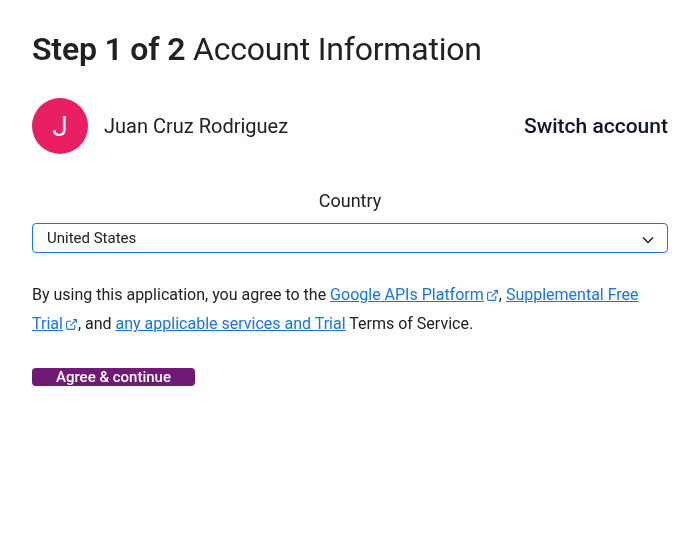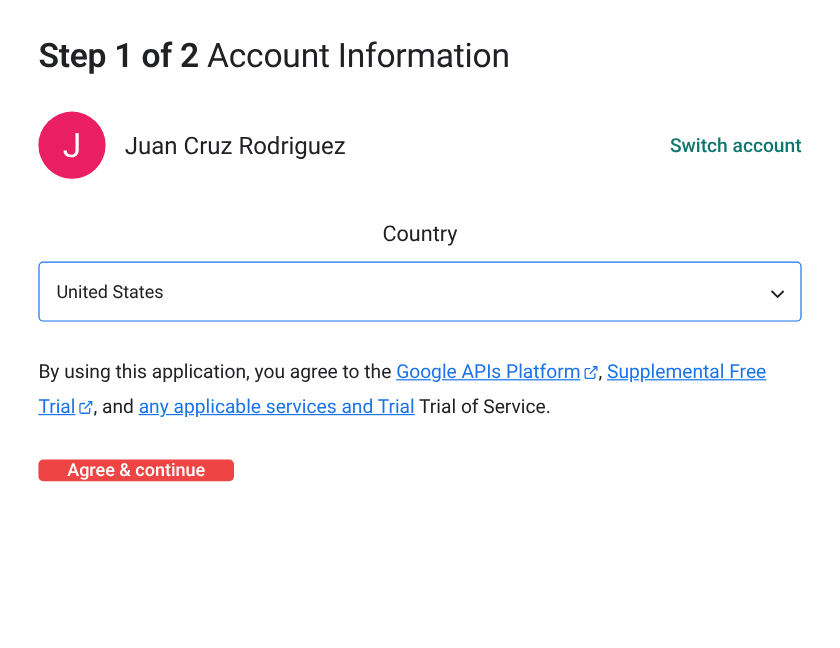--- a/index.html
+++ b/index.html
@@ -8,21 +8,21 @@
       box-sizing: border-box;
     }
     body {
       font-family: 'Google Sans', Roboto, Arial, sans-serif;
       background: #fff;
       padding: 30px 32px;
       width: 700px;
       color: #202124;
     }
     .header {
-      font-size: 28px;
+      font-size: 32px;
       margin-bottom: 30px;
       letter-spacing: -0.2px;
     }
     .header-bold {
       font-weight: 600;
     }
     .header-light {
       font-weight: 400;
     }
     .account-row {
@@ -56,42 +56,42 @@
     .account-name {
       font-size: 20px;
       font-weight: 400;
       color: #202124;
     }
     .account-email {
       font-size: 15px;
       color: #3c4043;
     }
     .switch-link {
-      color: #0f766e;
-      font-size: 16px;
+      color: #0f172a;
+      font-size: 21px;
       font-weight: 500;
       text-decoration: none;
       cursor: pointer;
     }
     .field-label {
       font-size: 18px;
       font-weight: 400;
       color: #202124;
       margin-bottom: 12px;
       text-align: center;
     }
     .select-wrapper {
       position: relative;
       margin-bottom: 28px;
     }
     .country-select {
       width: 100%;
       border: 1px solid #1a73e8;
       border-radius: 4px;
-      padding: 15px 14px;
+      padding: 5px 14px;
       font-size: 15px;
       color: #202124;
       background: #fff;
       appearance: none;
       cursor: pointer;
       outline: none;
     }
     .select-arrow {
       position: absolute;
       right: 14px;
@@ -110,21 +110,21 @@
       text-decoration: underline;
       text-decoration-color: #1a73e8;
       cursor: pointer;
     }
     .ext-icon {
       display: inline-block;
       vertical-align: -2px;
       margin-left: 2px;
     }
     .primary-button {
-      background: #ef4444;
+      background: #701a75;
       color: #fff;
       border: none;
       border-radius: 4px;
       padding: 0 24px;
       font-size: 15px;
       font-weight: 500;
       cursor: pointer;
       font-family: inherit;
     }
   </style>
@@ -163,19 +163,19 @@
 
 <div class="terms-text">
   <span>By using this application, you agree to the </span><a class="terms-link"><span>Google APIs Platform</span><span class="ext-icon"><svg width="13" height="13" viewBox="0 0 24 24" fill="none" stroke="#1a73e8" stroke-width="2">
           <path d="M18 13v6a2 2 0 0 1-2 2H5a2 2 0 0 1-2-2V8a2 2 0 0 1 2-2h6"></path>
           <polyline points="15 3 21 3 21 9"></polyline>
           <line x1="10" y1="14" x2="21" y2="3"></line>
         </svg></span></a><span>, </span><a class="terms-link"><span>Supplemental Free Trial</span><span class="ext-icon"><svg width="13" height="13" viewBox="0 0 24 24" fill="none" stroke="#1a73e8" stroke-width="2">
           <path d="M18 13v6a2 2 0 0 1-2 2H5a2 2 0 0 1-2-2V8a2 2 0 0 1 2-2h6"></path>
           <polyline points="15 3 21 3 21 9"></polyline>
           <line x1="10" y1="14" x2="21" y2="3"></line>
-        </svg></span></a><span>, and </span><a class="terms-link">any applicable services and Trial</a><span> Trial of Service.</span>
+        </svg></span></a><span>, and </span><a class="terms-link">any applicable services and Trial</a><span> Terms of Service.</span>
 </div>
 
 <button class="primary-button">Agree &amp; continue</button>
 
 
 
 
 </body></html>

